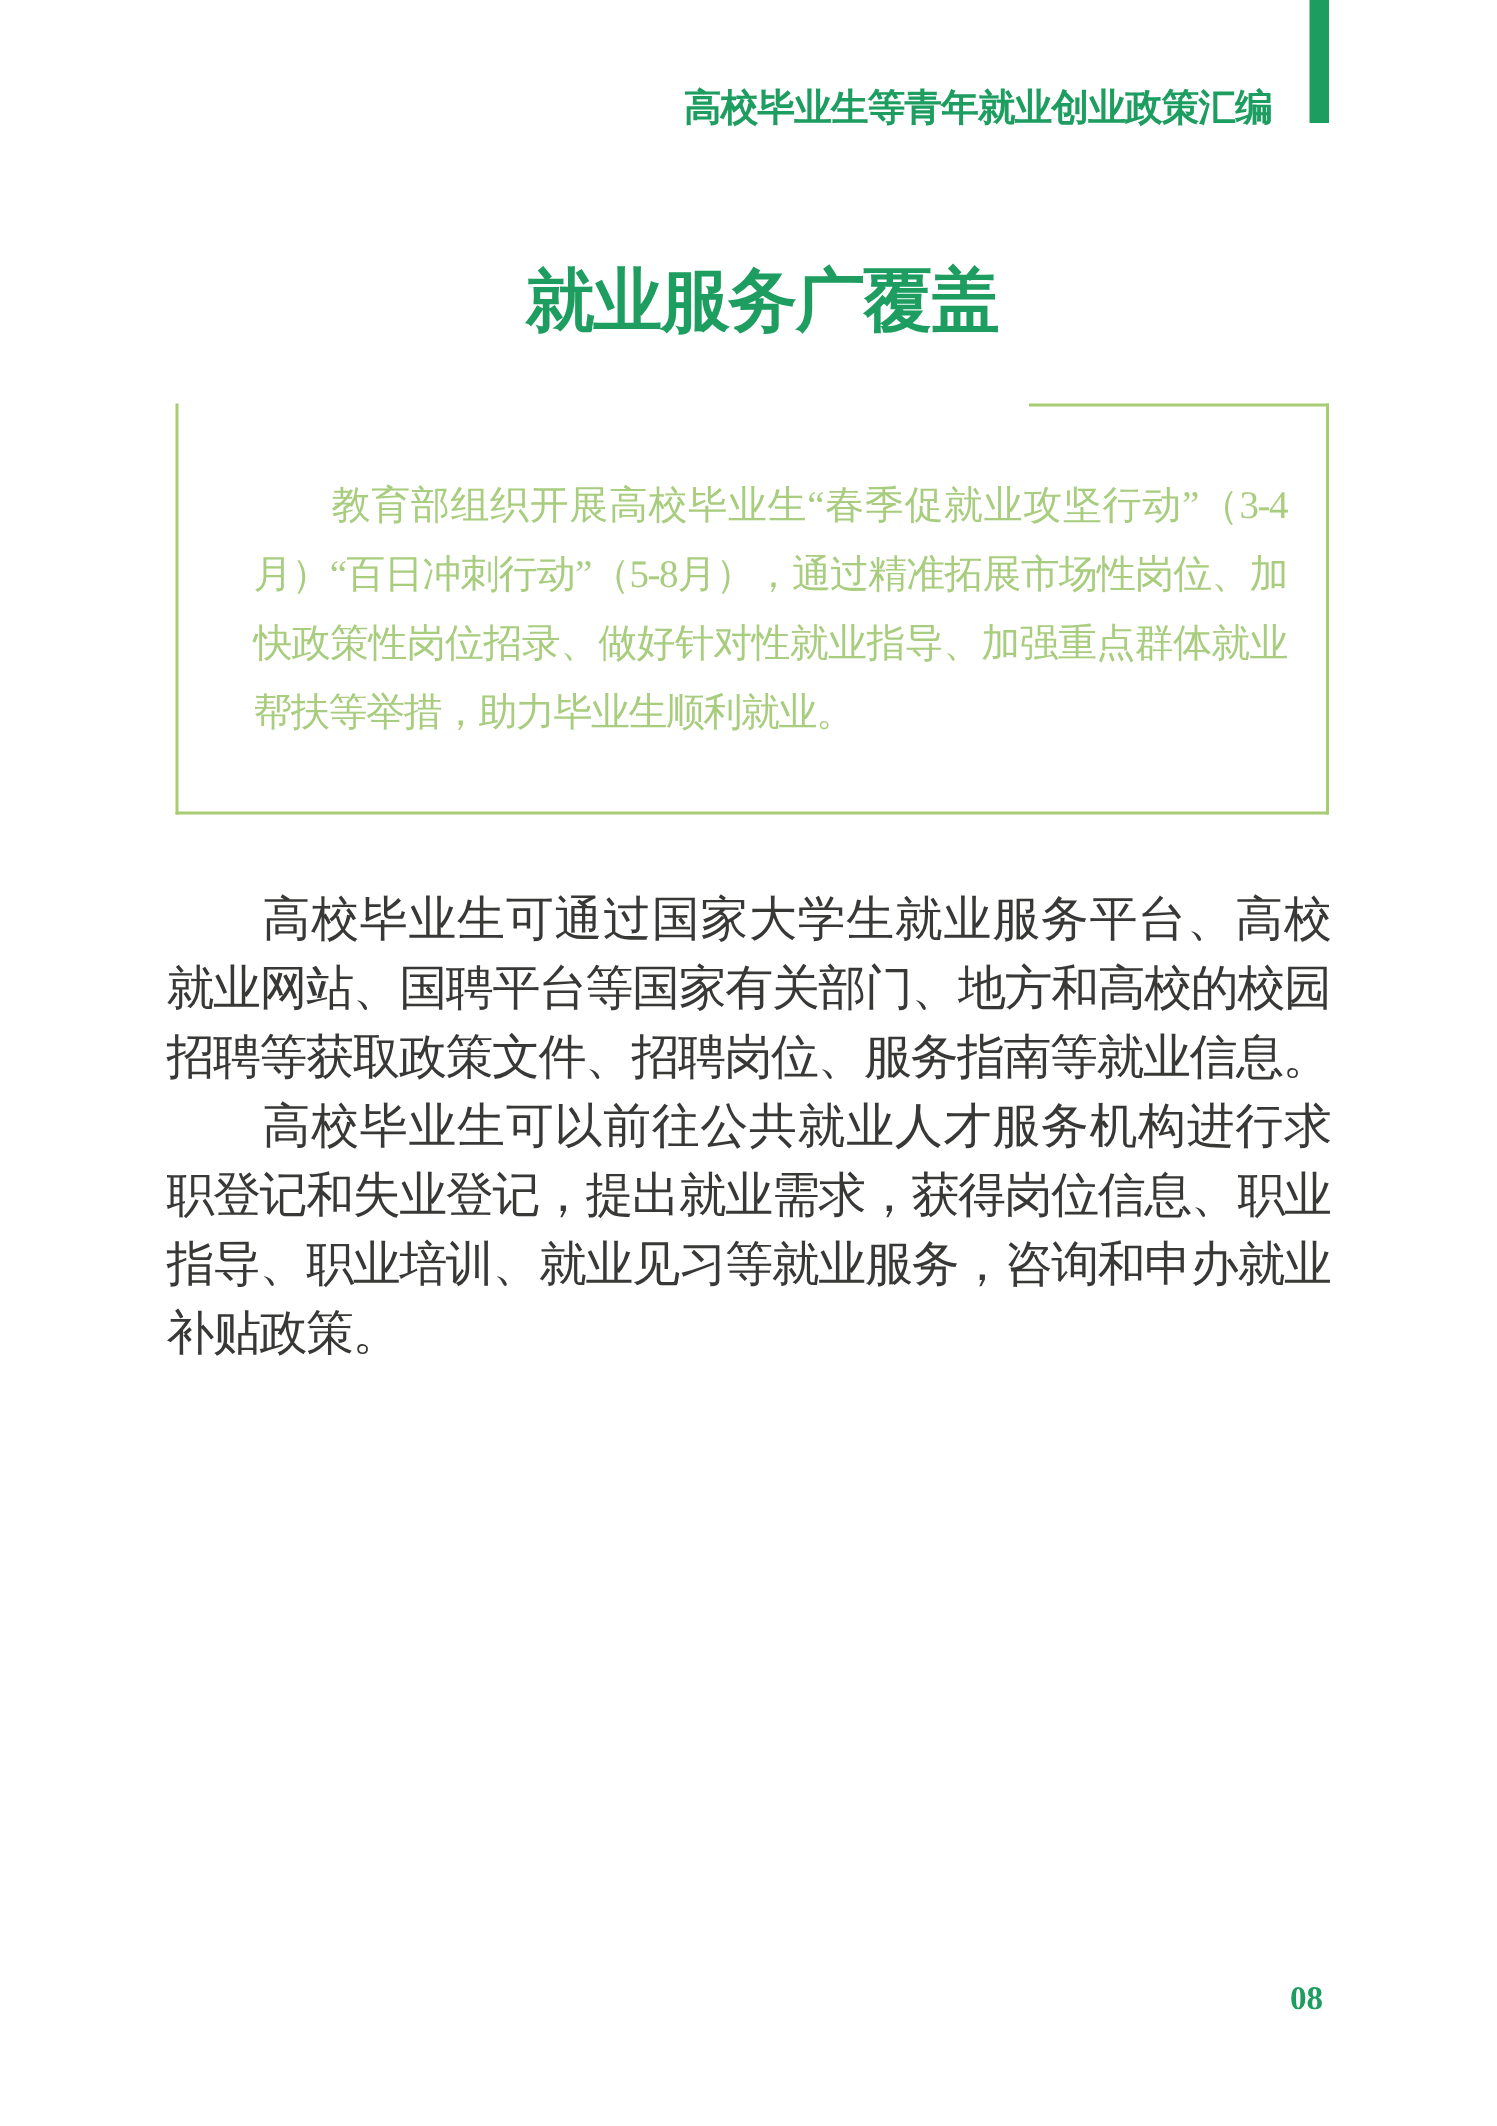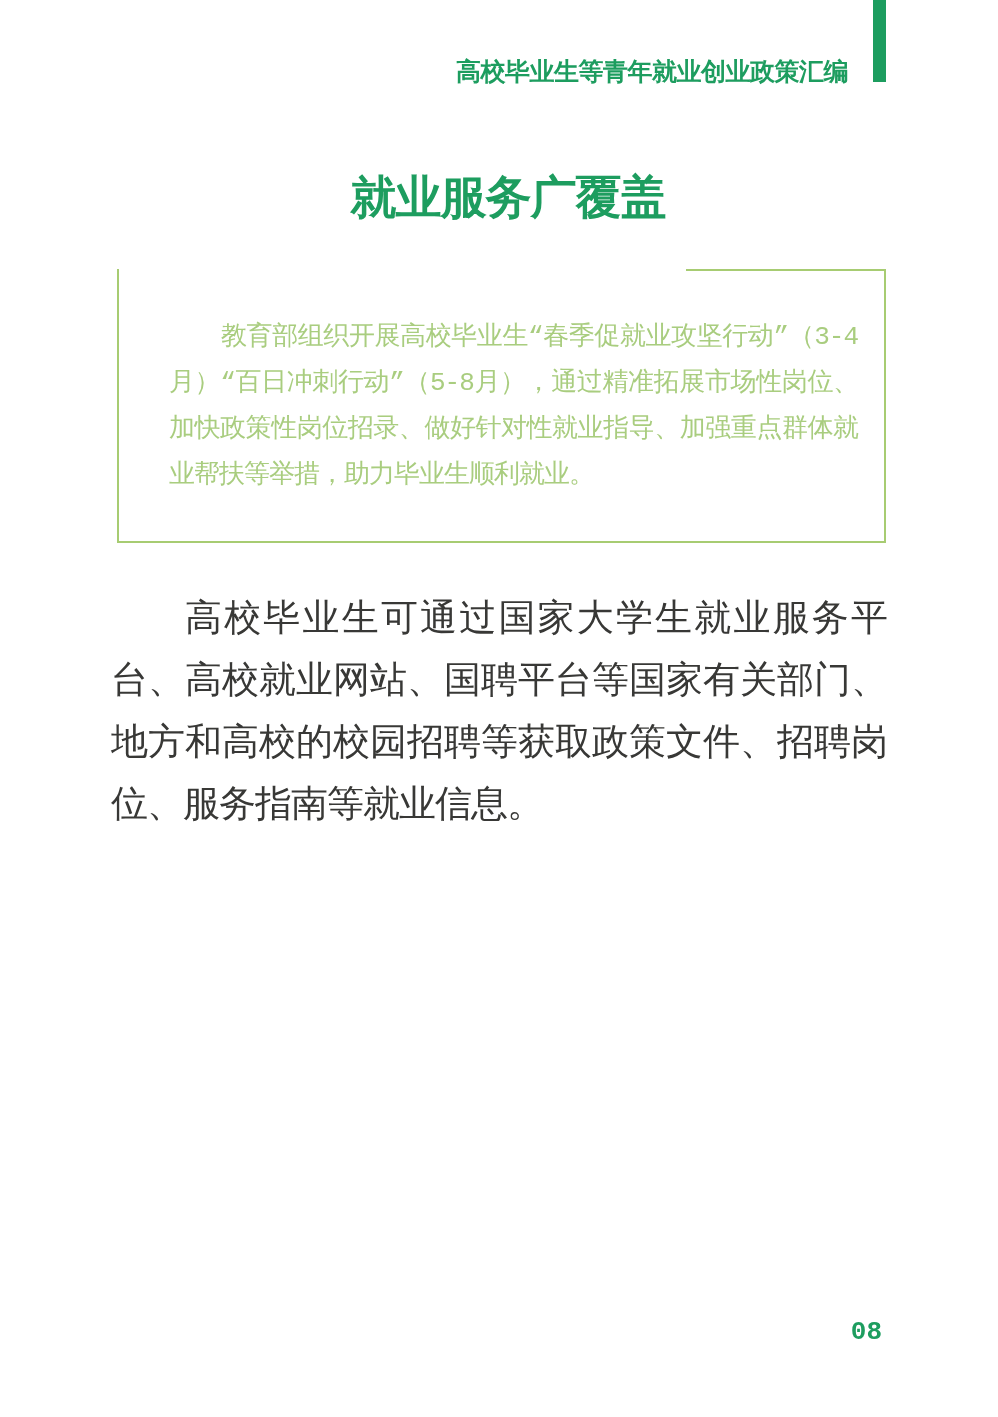--- a/index.html
+++ b/index.html
@@ -11,21 +11,21 @@
     --page-bg: #ffffff;
   }
   * { margin: 0; padding: 0; box-sizing: border-box; }
   html, body { background: #ffffff; }
   .page {
     position: relative;
     width: 998px;
     height: 1417px;
     background: var(--page-bg);
     overflow: hidden;
-    font-family: Liberation Mono, monospace;
+    font-family: Liberation Serif, serif;
   }
 
   
   .accent-bar {
     position: absolute;
     left: 873px;
     top: 0;
     width: 13px;
     height: 82px;
     background: var(--accent-bar-green);
@@ -85,38 +85,38 @@
     color: var(--box-text-green);
     text-align: justify;
   }
 
   
   .body-copy {
     position: absolute;
     left: 111px;
     top: 589px;
     width: 776px;
-    font-size: 37px;
-    line-height: 62px;
+    font-size: 32px;
+    line-height: 46px;
     letter-spacing: -1px;
     font-weight: 500;
     color: var(--body-text);
     text-align: justify;
   }
   .body-copy p {
     text-indent: 2em;
     margin: 0;
   }
 
   
   .page-number {
     position: absolute;
     top: 1315px;
     right: 116px;
-    font-size: 26px;
+    font-size: 22px;
     line-height: 34px;
     font-weight: 700;
     color: var(--brand-green);
   }
 </style>
 </head>
 <body>
 
 <div class="page">
 
@@ -126,17 +126,18 @@
 
   <h1 class="doc-title">就业服务广覆盖</h1>
 
   <div class="quote-box">
     <div class="quote-box-topline"></div>
     <p class="quote-text">教育部组织开展高校毕业生“春季促就业攻坚行动”（3-4月）“百日冲刺行动”（5-8月），通过精准拓展市场性岗位、加快政策性岗位招录、做好针对性就业指导、加强重点群体就业帮扶等举措，助力毕业生顺利就业。</p>
   </div>
 
   <div class="body-copy">
     <p>高校毕业生可通过国家大学生就业服务平台、高校就业网站、国聘平台等国家有关部门、地方和高校的校园招聘等获取政策文件、招聘岗位、服务指南等就业信息。</p>
+    <p>高校毕业生可以前往公共就业人才服务机构进行求职登记和失业登记，提出就业需求，获得岗位信息、职业指导、职业培训、就业见习等就业服务，咨询和申办就业补贴政策。</p>
   </div>
 
   <div class="page-number">08</div>
 
 </div>
 
 </body></html>

